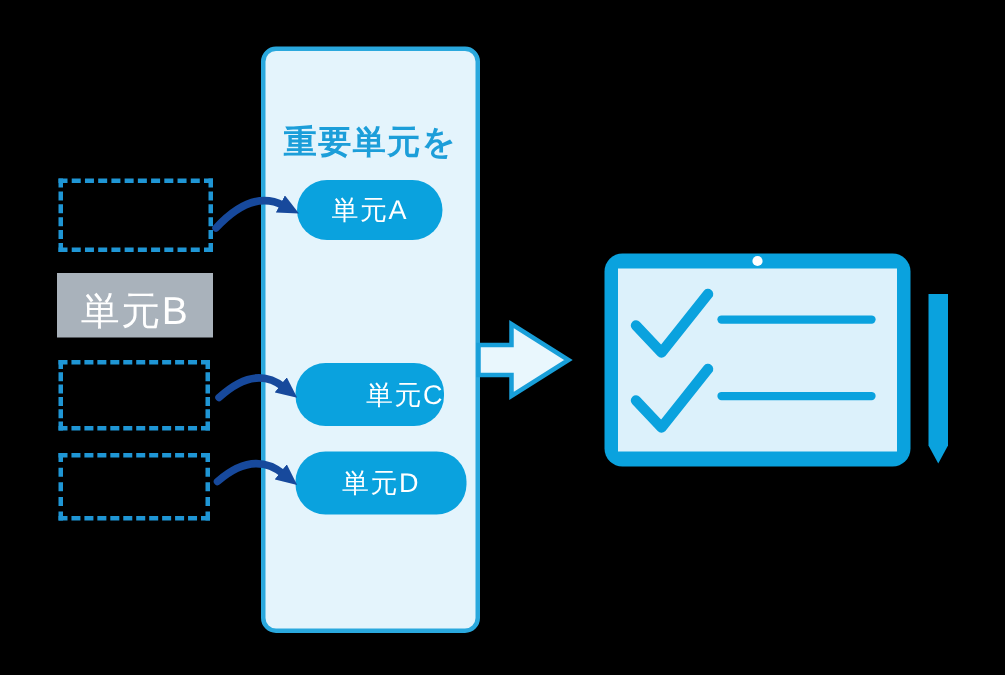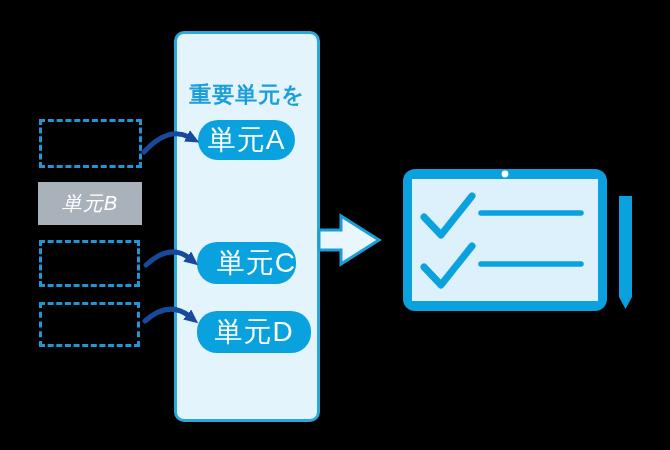--- a/index.html
+++ b/index.html
@@ -33,34 +33,33 @@
     line-height: 29px;
     letter-spacing: 1px;
     margin-top: 38px;
   }
 
   
   .unit-solid {
     background: var(--accent-blue, #0aa2de);
     color: var(--box-text, #ffffff);
     display: flex; align-items: center; justify-content: center;
-    font-size: 28px;
+    font-size: 18px;
     letter-spacing: 1px;
     border-radius: 20px;
   }
   .slot-dashed {
     border: 3px dashed var(--dashed-border, #1f96d5);
   }
   .slot-gray {
     background: var(--gray-box, #a9b2bb);
     color: var(--box-text, #ffffff);
-    display: flex; align-items: center; justify-content: center;
-    font-size: 20px;
+    display: flex; align-items: flex-end; justify-content: center;
+    font-size: 26px;
     letter-spacing: 1px;
-    font-style: italic;
   }
 
   
   .overlay {
     position: absolute; left: 0; top: 0;
     width: 670px; height: 450px;
     pointer-events: none;
   }
   .curve {
     stroke: var(--curved-arrow, #17499c);
@@ -109,21 +108,21 @@
   <div class="abs panel-title">
     <div>重要単元を</div>
   </div>
 
   <div class="abs unit-solid" style="left:198px; top:120px; width:97px; height:40px;">
     <span>単元A</span>
   </div>
   <div class="abs unit-solid" style="left:197px; top:242px; width:99px; height:42px;justify-content:flex-end;">
     <span>単元C</span>
   </div>
-  <div class="abs unit-solid" style="left:197px; top:311px; width:114px; height:42px;justify-content:center;">
+  <div class="abs unit-solid" style="left:197px; top:301px; width:114px; height:42px;justify-content:center;">
     <span>単元D</span>
   </div>
 
   <svg class="overlay" viewBox="0 0 670 450">
     <defs>
       <marker id="ahead" markerUnits="userSpaceOnUse" markerWidth="14" markerHeight="13" viewBox="0 0 12 11" refX="2" refY="5.5" orient="auto">
         <path class="curve-head" d="M0,0 L12,5.5 L0,11 Z"></path>
       </marker>
     </defs>
 

